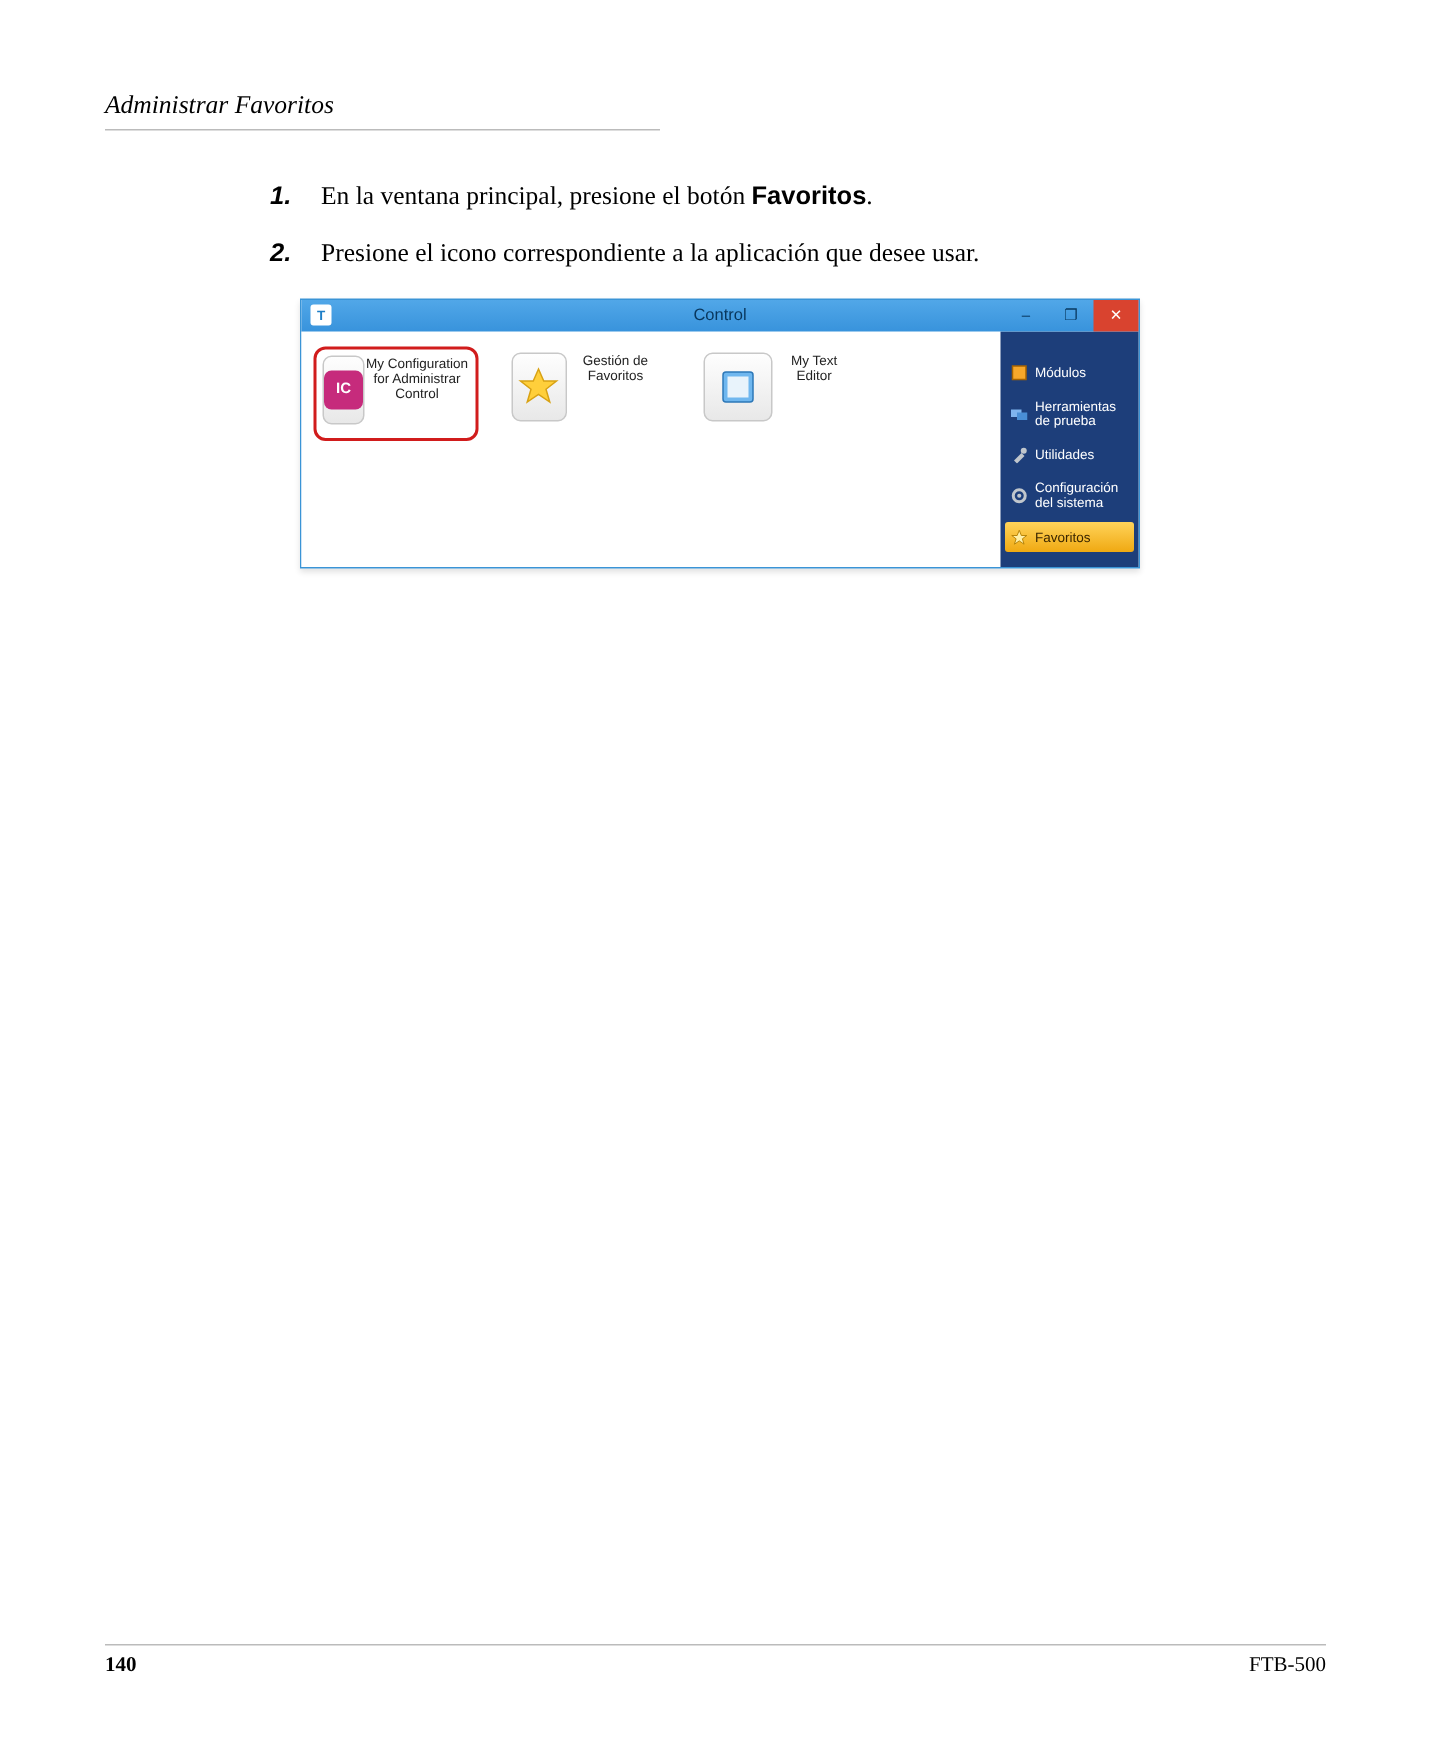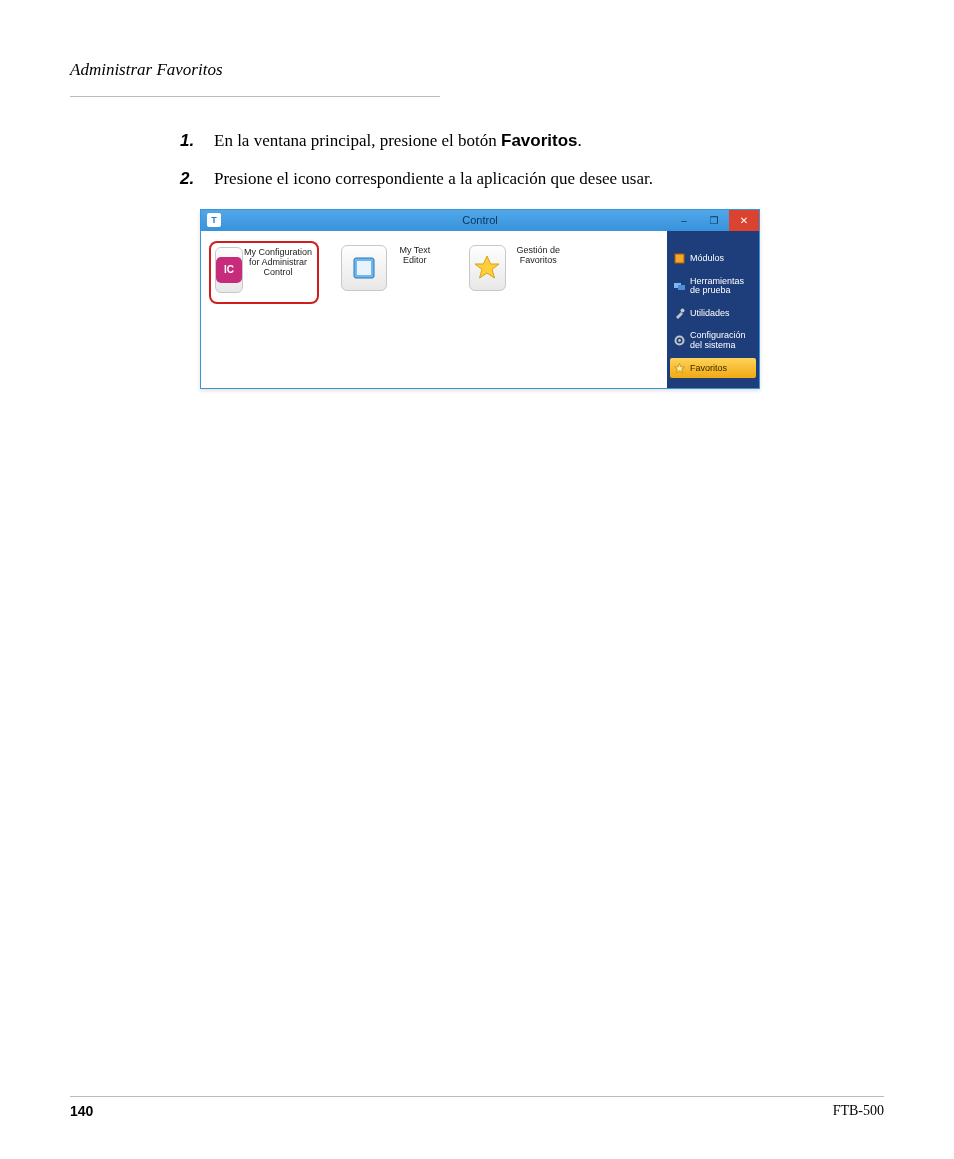--- a/index.html
+++ b/index.html
@@ -14,21 +14,21 @@
   }
   .header-title {
     font-family: "Segoe UI", Arial, sans-serif;
     font-weight: 700;
     font-size: 19px;
     margin-bottom: 4px;
   }
   .header-sub {
     font-style: italic;
     font-size: 17px;
-    margin-bottom: 16px;
+    margin-bottom: 6px;
   }
   .hr-line {
     border: none;
     border-top: 1px solid #bbb;
     width: 370px;
     margin-bottom: 32px;
   }
   .content {
     margin-left: 110px;
     margin-right: 40px;
@@ -192,21 +192,21 @@
     border: none;
     border-top: 1px solid #bbb;
     margin-bottom: 6px;
   }
   .footer-row {
     display: flex;
     justify-content: space-between;
     font-size: 14px;
   }
   .footer-row .pg {
-    font-family: Liberation Sans, sans-serif;
+    font-family: Liberation Serif, serif;
     font-weight: 700;
   }
 </style>
 </head>
 <body>
 
 <div>
   <div class="header-sub">Administrar Favoritos</div>
   <hr class="hr-line">
 </div>
@@ -244,35 +244,35 @@
 
         <div class="app-tile selected">
           <div class="tile-icon">
             <div class="ic-badge">IC</div>
           </div>
           <div class="tile-label">My Configuration for Administrar Control</div>
         </div>
 
         <div class="app-tile">
           <div class="tile-icon">
+            <svg width="28" height="28" viewBox="0 0 28 28">
+              <polygon points="14,2 17.5,10 26,10 19,15.5 21.5,24 14,19 6.5,24 9,15.5 2,10 10.5,10" fill="#ffcf3b" stroke="#d8a214" stroke-width="1"></polygon>
+            </svg>
+          </div>
+          <div class="tile-label">Gestión de Favoritos</div>
+        </div>
+
+        <div class="app-tile">
+          <div class="tile-icon">
             <svg width="26" height="26" viewBox="0 0 26 26">
               <rect x="3" y="3" width="20" height="20" rx="2" fill="#6fb7ef" stroke="#2d78b8"></rect>
               <rect x="6" y="6" width="14" height="14" fill="#e8f3fb"></rect>
             </svg>
           </div>
           <div class="tile-label">My Text Editor</div>
-        </div>
-
-        <div class="app-tile">
-          <div class="tile-icon">
-            <svg width="28" height="28" viewBox="0 0 28 28">
-              <polygon points="14,2 17.5,10 26,10 19,15.5 21.5,24 14,19 6.5,24 9,15.5 2,10 10.5,10" fill="#ffcf3b" stroke="#d8a214" stroke-width="1"></polygon>
-            </svg>
-          </div>
-          <div class="tile-label">Gestión de Favoritos</div>
         </div>
 
       </div>
 
       <div class="win-side">
         <div class="side-item">
           <span class="side-icon">
             <svg width="11" height="11" viewBox="0 0 11 11">
                 <rect x="1" y="1" width="9" height="9" fill="#f6a72a" stroke="#a66300"></rect>
               </svg>

